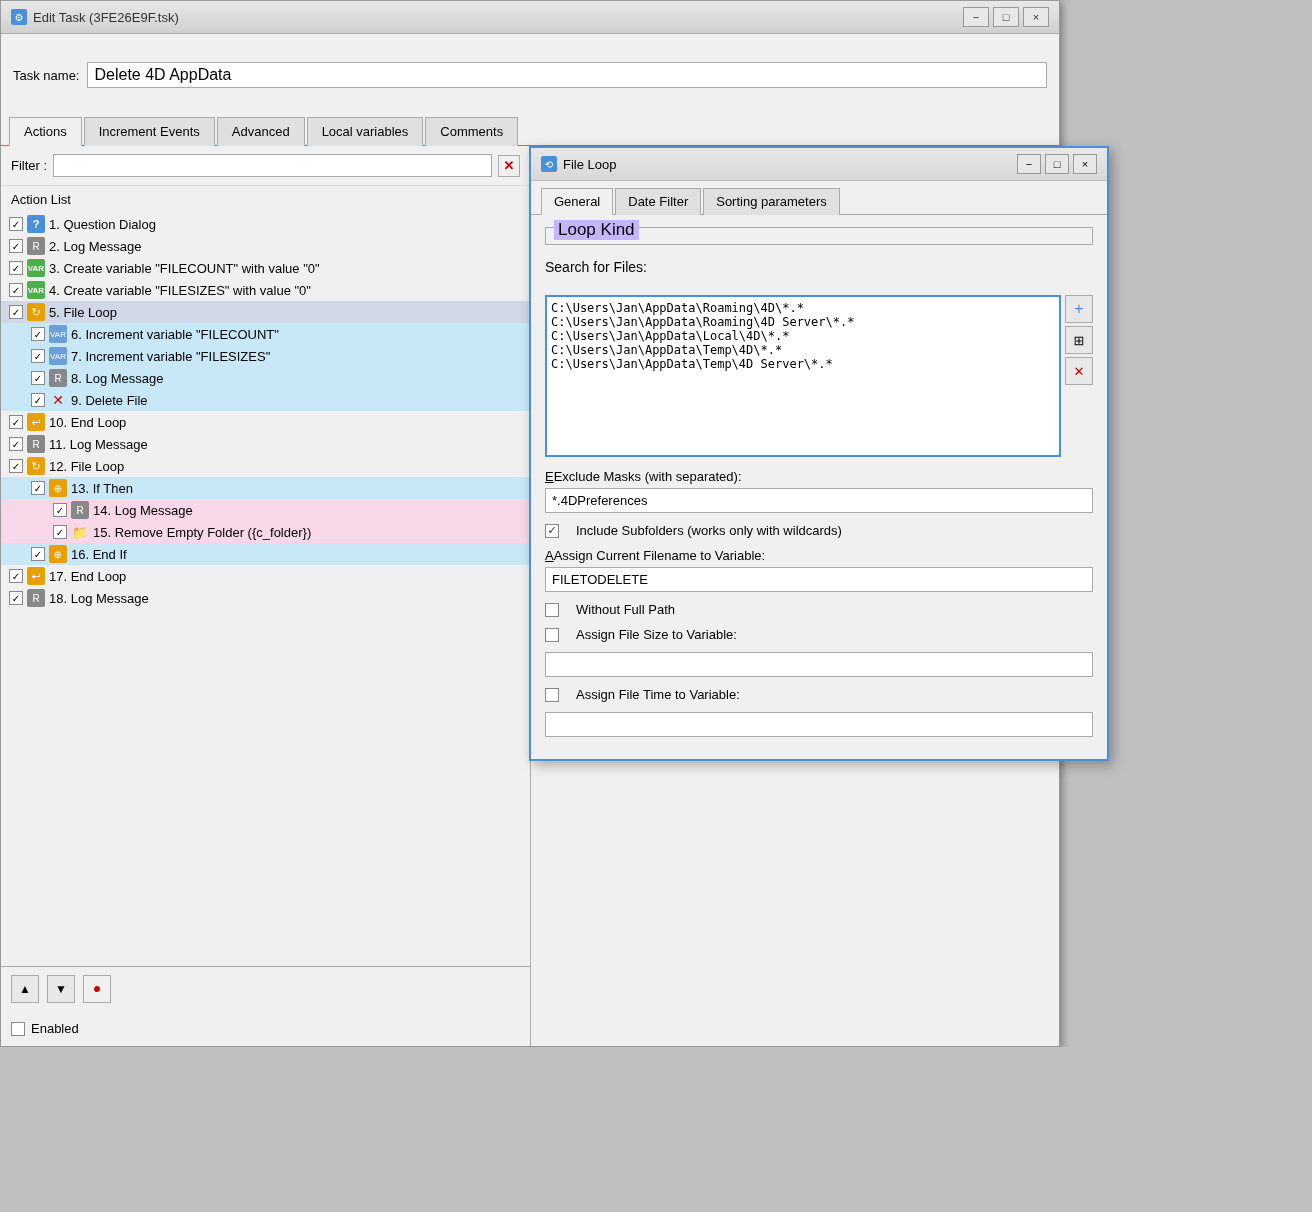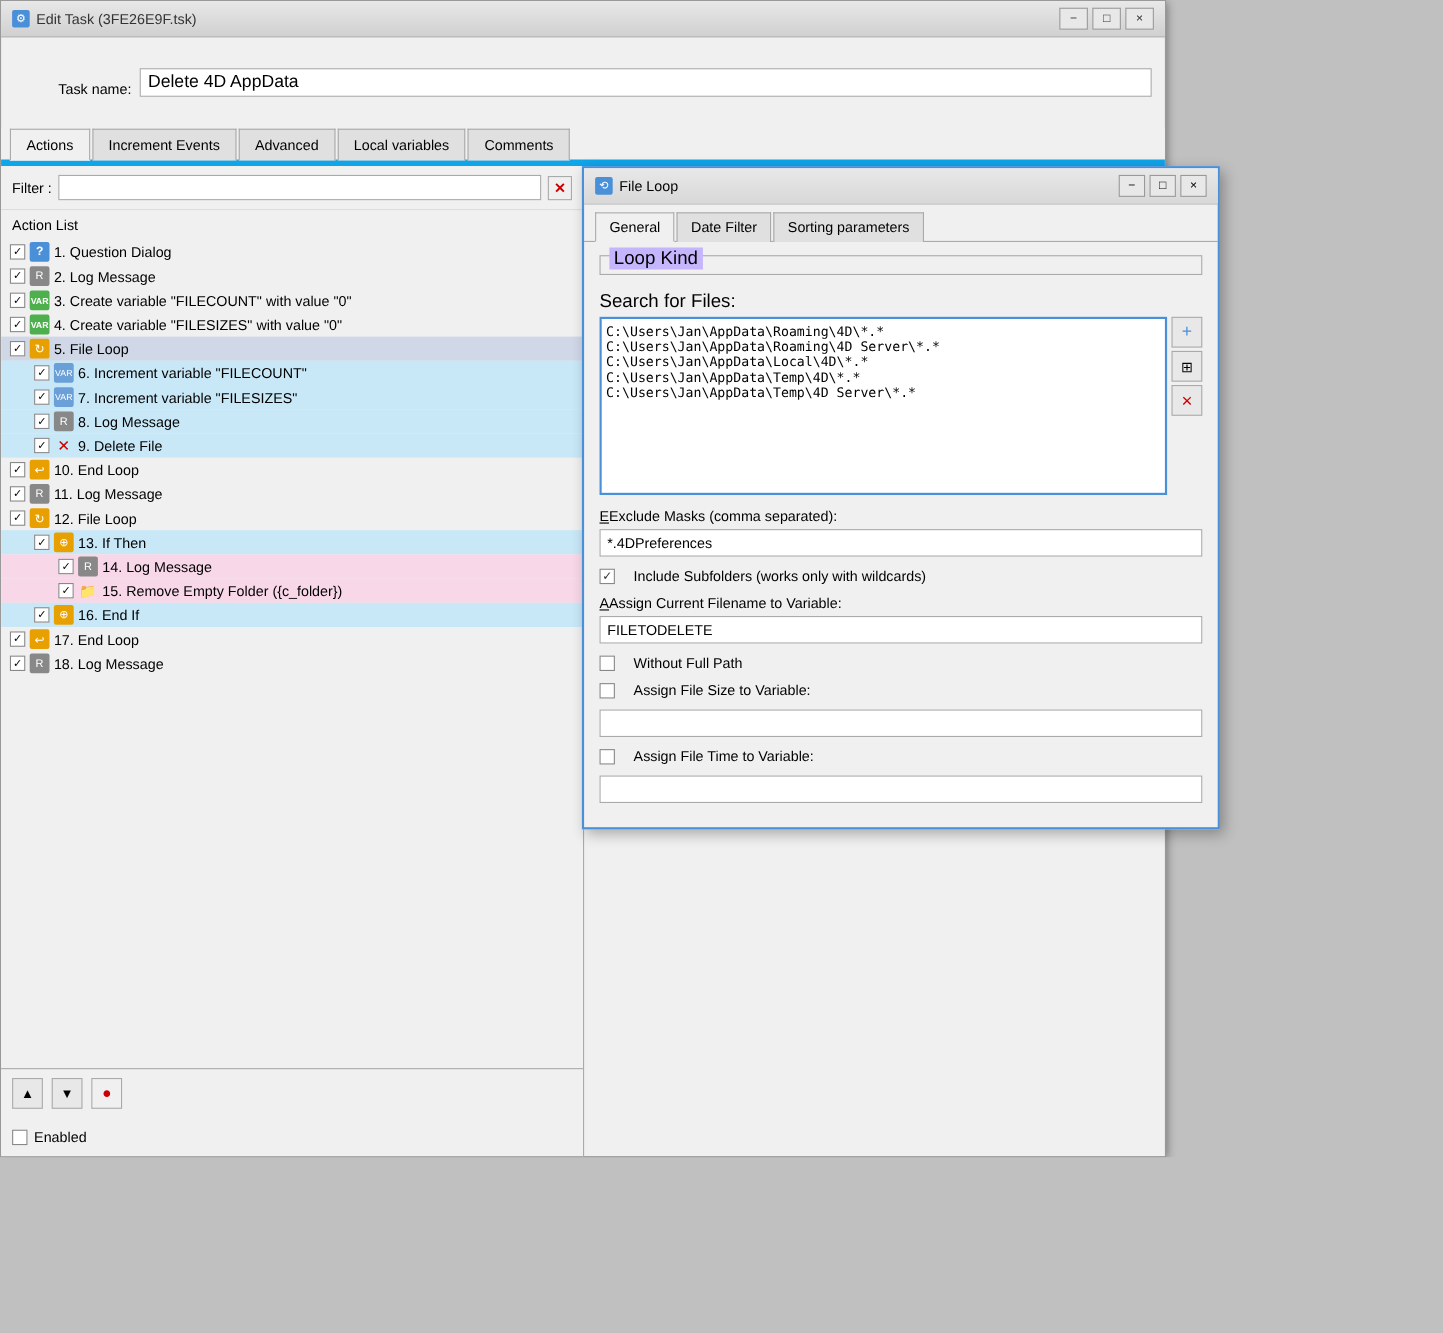--- a/index.html
+++ b/index.html
@@ -23,36 +23,35 @@
     }
     .title-bar-left { display: flex; align-items: center; gap: 6px; }
     .title-bar-icon { width: 16px; height: 16px; background: #4a90d9; border-radius: 2px; display: flex; align-items: center; justify-content: center; }
     .title-bar-title { font-size: 13px; color: #333; }
     .title-bar-controls { display: flex; gap: 4px; }
     .title-btn { width: 26px; height: 20px; border: 1px solid #999; background: #e8e8e8; cursor: pointer; display: flex; align-items: center; justify-content: center; font-size: 11px; color: #333; }
 
     .task-name-row {
       padding: 28px 12px;
       display: flex;
-      align-items: flex-end;
+      align-items: center;
       gap: 8px;
-      margin-left: 40px;
     }
     .task-name-label { font-size: 13px; white-space: nowrap; }
     .task-name-input {
       flex: 1;
       border: 1px solid #aaa;
       padding: 3px 6px;
       font-size: 16px;
       background: white;
     }
 
     .tabs-row {
       display: flex;
-      border-bottom: 6px solid #0ea5e9;
+      border-bottom: 1px solid #0ea5e9;
       padding: 0 8px;
       background: #f0f0f0;
     }
     .tab {
       padding: 6px 14px;
       border: 1px solid #aaa;
       border-bottom: none;
       background: #e0e0e0;
       cursor: pointer;
       margin-right: 2px;
@@ -240,21 +239,21 @@
       border-radius: 50%;
       display: flex; align-items: center; justify-content: center;
     }
     .radio-circle.checked::after {
       content: '';
       width: 6px; height: 6px;
       background: #333;
       border-radius: 50%;
     }
 
-    .field-label { font-size: 17px; margin-bottom: 4px; }
+    .field-label { font-size: 14px; margin-bottom: 20px; }
     .search-files-area {
       display: flex;
       gap: 4px;
       margin-bottom: 12px;
     }
     .search-files-textarea {
       flex: 1;
       border: 2px solid #4a90d9;
       padding: 4px;
       font-size: 12px;
@@ -534,21 +533,21 @@
 C:\Users\Jan\AppData\Temp\4D Server\*.*</textarea>
           <div class="search-files-buttons">
             <button class="sf-btn" style="color:#4a90d9;font-size:16px;">+</button>
             <button class="sf-btn" style="font-size:13px;">⊞</button>
             <button class="sf-btn" style="color:#cc0000;font-size:13px;">✕</button>
           </div>
         </div>
 
         
         <div class="exclude-label">
-          <span class="underline">E</span><span>Exclude Masks (comma separated):</span>
+          <span class="underline">E</span><span>Exclude Masks (with separated):</span>
         </div>
         <input class="exclude-input" type="text" value="*.4DPreferences" style="">
 
         
         <div class="checkbox-row">
           <div class="cb-box checked"></div>
           <span>Include Subfolders (works only with wildcards)</span>
         </div>
 
         

